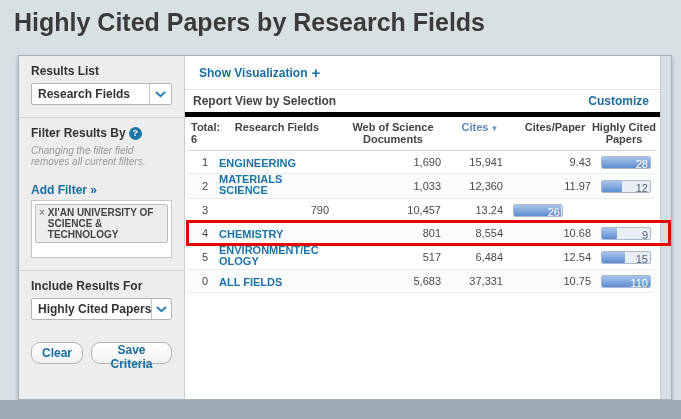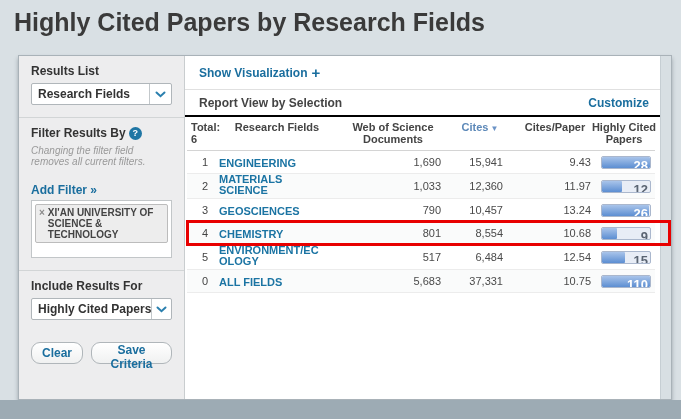--- a/index.html
+++ b/index.html
@@ -50,41 +50,41 @@
     font-family:"Liberation Sans",sans-serif; cursor:pointer;
   }
 
   
   .main { flex:1; position:relative; background:#fff; }
   .scroll-strip { position:absolute; right:0; top:0; width:11px; height:100%; background:#d8dfe3; border-left:1px solid #c6ced3; z-index:0; }
   .map-row { height:34px; display:flex; align-items:center; justify-content:space-between; padding:0 22px 0 14px; border-bottom:1px solid #e0e0e0; }
   .map-title, .report-title { font-size:12px; font-weight:bold; color:#444; }
   .blue-action { font-size:12px; font-weight:bold; color:#1a6e9e; cursor:pointer; }
   .plus { font-size:15px; font-weight:bold; color:#1a6e9e; margin-left:4px; vertical-align:-1px; }
-  .report-row { height:27px; display:flex; align-items:center; justify-content:space-between; padding:0 22px 0 14px; border-bottom:2px solid #000000; }
+  .report-row { height:27px; display:flex; align-items:center; justify-content:space-between; padding:0 22px 0 8px; border-bottom:5px solid #000000; }
 
   .table { padding-left:2px; width:470px; }
   .thead, .trow { display:grid; grid-template-columns:30px 120px 112px 62px 88px 56px; }
   .thead { padding:4px 0 5px; border-bottom:1px solid #d4d4d4; align-items:start; }
   .th { font-size:11px; font-weight:bold; color:#444; line-height:12px; text-align:center; }
   .th.total { text-align:left; padding-left:4px; }
   .th.cites { color:#5c88b8; }
   .sort-arrow { font-size:8px; color:#6b93c6; margin-left:2px; }
   .th.hcp span { display:inline-block; width:70px; margin-left:-10px; }
 
   .trow { position:relative; align-items:center; min-height:23px; border-bottom:1px solid #ececec; }
   .trow:nth-child(even) { background:#fafbfb; }
   .c.rank { font-size:11px; color:#444; text-align:right; padding-right:9px; }
   .c.field { padding-left:2px; }
   .c.field a { font-size:11px; font-weight:bold; color:#1b74a3; text-decoration:none; line-height:11px; display:inline-block; max-width:104px; overflow-wrap:break-word; cursor:pointer; }
   .c.num { font-size:11px; color:#4a4a4a; text-align:right; padding-right:8px; }
   .barcell { display:flex; justify-content:flex-start; }
   .bar { position:relative; width:50px; height:13px; margin-left:2px; background:#e8edf6; border:1px solid #aab7cd; border-radius:2px; overflow:hidden; }
   .fill { height:100%; background:linear-gradient(#a9c4ea,#5c8ed2); border-radius:1px; }
-  .blabel { position:absolute; right:2px; top:1px; font-size:13px; font-weight:bold; color:#5a6472; }
+  .blabel { position:absolute; right:2px; top:1px; font-size:11px; font-weight:normal; color:#5a6472; }
   .blabel.on-fill { color:#fff; }
   .hl-box { position:absolute; left:-1px; top:-2px; right:-16px; bottom:-2px; border:3px solid #e80000; z-index:5; pointer-events:none; }
 </style>
 </head>
 <body>
 
 <h1 class="page-title">Highly Cited Papers by Research Fields</h1>
 
 <div class="panel">
 
@@ -187,21 +187,20 @@
             <div class="c num">11.97</div>
             <div class="c barcell">
               <div class="bar">
                 <div class="fill" style="width: 42%;"></div>
                 <span class="blabel">12</span>
               </div>
             </div>
           </div>
           <div class="trow">
             <div class="c rank">3</div>
-            <div class="c field"><a>GEOSCIENCES</a></div>
             <div class="c num">790</div>
             <div class="c num">10,457</div>
             <div class="c num">13.24</div>
             <div class="c barcell">
               <div class="bar">
                 <div class="fill" style="width: 97%;"></div>
                 <span class="blabel on-fill">26</span>
               </div>
             </div>
           </div>

